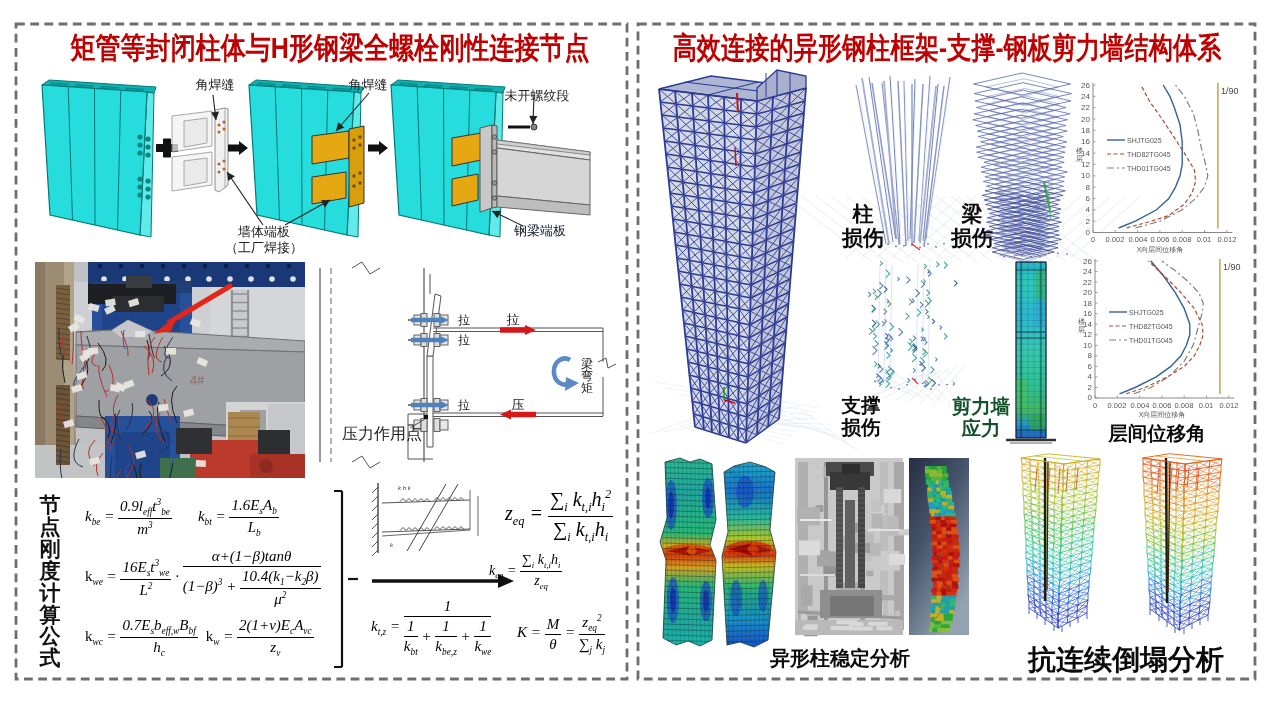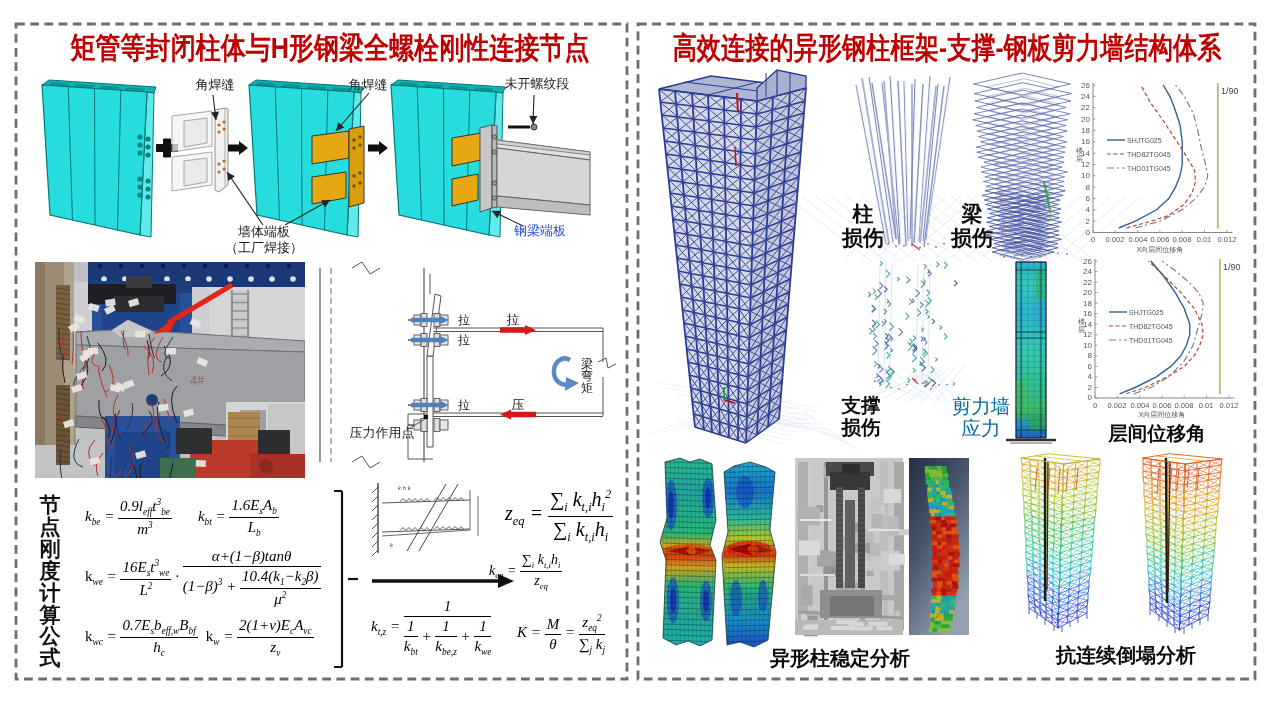--- a/index.html
+++ b/index.html
@@ -1389,43 +1389,43 @@
     <path d="M1166 458L1167 603" stroke="#241A08" stroke-width="2.4" fill="none"></path>
     <path d="M1170 462L1168 592" stroke="#3A2808" stroke-width="1.3" fill="none"></path>
     <path d="M1159 468L1157 494M1172 468L1170 487M1179 468L1177 490M1189 468L1187 488M1199 468L1197 490" stroke="#C83010" stroke-width="0.9" fill="none" opacity="0.8"></path>
     <path d="M1150 609L1150 615M1184 628L1184 634M1159 615L1159 621M1192 623L1192 629M1167 621L1167 627M1200 619L1200 625M1175 627L1175 633M1208 615L1208 621" stroke="#3355AA" stroke-width="0.9" fill="none"></path>
     <polygon points="1142.5,458.0 1169.7,453.7 1222.1,458.9 1185.2,464.0" fill="none" stroke="#E06010" stroke-width="0.9"></polygon>
   </svg>
 <div style="position:absolute;left:330px;top:28px;transform:translateX(-50%) scaleX(0.835);font-size:30px;font-weight:bold;color:#BE0000;white-space:nowrap;font-family:'Liberation Sans',sans-serif">矩管等封闭柱体与H形钢梁全螺栓刚性连接节点</div>
 <div style="position:absolute;left:947px;top:28px;transform:translateX(-50%) scaleX(0.807);font-size:30px;font-weight:bold;color:#BE0000;white-space:nowrap;font-family:'Liberation Sans',sans-serif">高效连接的异形钢柱框架-支撑-钢板剪力墙结构体系</div>
 <div style="position:absolute;left:215px;top:77px;transform:translateX(-50%);font-size:13px;color:#222;white-space:pre;text-align:center;line-height:1.25;font-family:'Liberation Serif',serif">角焊缝</div>
 <div style="position:absolute;left:368px;top:77px;transform:translateX(-50%);font-size:13px;color:#222;white-space:pre;text-align:center;line-height:1.25;font-family:'Liberation Serif',serif">角焊缝</div>
-<div style="position:absolute;left:537px;top:76px;transform:translateX(-50%);font-size:13px;color:#222;white-space:pre;text-align:center;line-height:1.25;font-family:'Liberation Serif',serif">未开螺纹段</div>
+<div style="position:absolute;left:537px;top:88px;transform:translateX(-50%);font-size:13px;color:#222;white-space:pre;text-align:center;line-height:1.25;font-family:'Liberation Serif',serif">未开螺纹段</div>
 <div style="position:absolute;left:264px;top:224px;transform:translateX(-50%);font-size:13px;color:#222;white-space:pre;text-align:center;line-height:1.25;font-family:Liberation Serif, serif">墙体端板
 （工厂焊接）</div>
-<div style="position:absolute;left:540px;top:223px;transform:translateX(-50%);font-size:13px;color:#1d4ed8;white-space:pre;text-align:center;line-height:1.25;font-family:'Liberation Serif',serif">钢梁端板</div>
+<div style="position:absolute;left:540px;top:223px;transform:translateX(-50%);font-size:13px;color:#0f172a;white-space:pre;text-align:center;line-height:1.25;font-family:'Liberation Serif',serif">钢梁端板</div>
 <div style="position:absolute;left:464px;top:313px;transform:translateX(-50%);font-size:12px;color:#222;white-space:pre;text-align:center;line-height:1.25;font-family:'Liberation Serif',serif">拉</div>
 <div style="position:absolute;left:464px;top:333px;transform:translateX(-50%);font-size:12px;color:#222;white-space:pre;text-align:center;line-height:1.25;font-family:'Liberation Serif',serif">拉</div>
 <div style="position:absolute;left:464px;top:398px;transform:translateX(-50%);font-size:12px;color:#222;white-space:pre;text-align:center;line-height:1.25;font-family:'Liberation Serif',serif">拉</div>
 <div style="position:absolute;left:513px;top:312px;transform:translateX(-50%);font-size:13px;color:#222;white-space:pre;text-align:center;line-height:1.25;font-family:'Liberation Serif',serif">拉</div>
 <div style="position:absolute;left:518px;top:397px;transform:translateX(-50%);font-size:13px;color:#222;white-space:pre;text-align:center;line-height:1.25;font-family:'Liberation Serif',serif">压</div>
-<div style="position:absolute;left:382px;top:425px;transform:translateX(-50%);font-size:13px;color:#222;white-space:pre;text-align:right;line-height:1.25;font-family:Liberation Sans, sans-serif">压力作用点</div>
+<div style="position:absolute;left:382px;top:425px;transform:translateX(-50%);font-size:16px;color:#222;white-space:pre;text-align:right;line-height:1.25;font-family:Liberation Mono, monospace">压力作用点</div>
 <div style="position:absolute;left:581px;top:356px;font-size:12px;color:#222;font-family:'Liberation Serif',serif">梁</div>
 <div style="position:absolute;left:581px;top:368px;font-size:12px;color:#222;font-family:'Liberation Serif',serif">弯</div>
 <div style="position:absolute;left:581px;top:380px;font-size:12px;color:#222;font-family:'Liberation Serif',serif">矩</div>
 <div style="position:absolute;left:38px;top:494px;font-size:21px;font-weight:bold;color:#111;line-height:21.9px;width:24px;text-align:center;font-family:'Liberation Sans',sans-serif">节<br>点<br>刚<br>度<br>计<br>算<br>公<br>式</div>
 <div style="position:absolute;left:863px;top:202px;transform:translateX(-50%);font-size:21px;font-weight:bold;color:#0a0a0a;white-space:pre;text-align:center;line-height:1.13;font-family:'Liberation Sans',sans-serif">柱
 损伤</div>
 <div style="position:absolute;left:972px;top:202px;transform:translateX(-50%);font-size:21px;font-weight:bold;color:#0a0a0a;white-space:pre;text-align:center;line-height:1.13;font-family:'Liberation Sans',sans-serif">梁
 损伤</div>
 <div style="position:absolute;left:861px;top:394px;transform:translateX(-50%);font-size:19.5px;font-weight:bold;color:#0a0a0a;white-space:pre;text-align:center;line-height:1.13;font-family:'Liberation Sans',sans-serif">支撑
 损伤</div>
-<div style="position:absolute;left:981px;top:395px;transform:translateX(-50%);font-size:19.5px;font-weight:normal;color:#0369a1;white-space:pre;text-align:center;line-height:1.13;font-family:'Liberation Sans',sans-serif">剪力墙
+<div style="position:absolute;left:981px;top:395px;transform:translateX(-50%);font-size:19.5px;font-weight:bold;color:#14532d;white-space:pre;text-align:center;line-height:1.13;font-family:'Liberation Sans',sans-serif">剪力墙
 应力</div>
 <div style="position:absolute;left:1157px;top:422px;transform:translateX(-50%);font-size:19.5px;font-weight:bold;color:#0a0a0a;white-space:pre;line-height:1.13;font-family:'Liberation Sans',sans-serif">层间位移角</div>
 <div style="position:absolute;left:840px;top:647px;transform:translateX(-50%);font-size:20px;font-weight:bold;color:#0a0a0a;white-space:pre;text-align:center;line-height:1.13;font-family:'Liberation Sans',sans-serif">异形柱稳定分析</div>
-<div style="position:absolute;left:1126px;top:644px;transform:translateX(-50%);font-size:20px;font-weight:bold;color:#0a0a0a;white-space:pre;text-align:center;line-height:1.13;font-family:'Liberation Sans',sans-serif">抗连续倒塌分析</div>
+<div style="position:absolute;left:1126px;top:644px;transform:translateX(-50%);font-size:28px;font-weight:bold;color:#0a0a0a;white-space:pre;text-align:center;line-height:1.13;font-family:'Liberation Sans',sans-serif">抗连续倒塌分析</div>
 <div class="eq" style="left:85px;top:497px;font-size:15px">k<sub>be</sub> = <span class="fr"><span class="n">0.9l<sub>eff</sub>t<sup>3</sup><sub>be</sub></span><span class="d">m<sup>3</sup></span></span><span style="display:inline-block;width:26px"></span>k<sub>bt</sub> = <span class="fr"><span class="n">1.6E<sub>s</sub>A<sub>b</sub></span><span class="d">L<sub>b</sub></span></span></div>
 <div class="eq" style="left:85px;top:548px;font-size:15px"><span class="rm">k</span><sub>we</sub> = <span class="fr"><span class="n">16E<sub>s</sub>t<sup>3</sup><sub>we</sub></span><span class="d">L<sup>2</sup></span></span> · <span class="fr"><span class="n"><i>α</i>+(1−<i>β</i>)tan<i>θ</i></span><span class="d">(1−<i>β</i>)<sup>3</sup> + <span class="fr"><span class="n">10.4(k<sub>1</sub>−k<sub>2</sub><i>β</i>)</span><span class="d"><i>μ</i><sup>2</sup></span></span></span></span></div>
 <div class="eq" style="left:85px;top:617px;font-size:15px"><span class="rm">k</span><sub>wc</sub> = <span class="fr"><span class="n">0.7E<sub>s</sub>b<sub>eff,w</sub>B<sub>bf</sub></span><span class="d">h<sub>c</sub></span></span><span style="display:inline-block;width:8px"></span><span class="rm">k</span><sub>w</sub> = <span class="fr"><span class="n">2(1+<i>ν</i>)E<sub>c</sub>A<sub>vc</sub></span><span class="d">z<sub>v</sub></span></span></div>
 <div class="eq" style="left:505px;top:487px;font-size:20px">z<sub>eq</sub> = <span class="fr"><span class="n">∑<sub>i</sub> k<sub>t,i</sub>h<sub>i</sub><sup>2</sup></span><span class="d">∑<sub>i</sub> k<sub>t,i</sub>h<sub>i</sub></span></span></div>
 <div class="eq" style="left:489px;top:552px;font-size:14px">k<sub>eq</sub> = <span class="fr"><span class="n">∑<sub>i</sub> k<sub>t,i</sub>h<sub>i</sub></span><span class="d">z<sub>eq</sub></span></span></div>
 <div class="eq" style="left:371px;top:598px;font-size:15px">k<sub>t,z</sub> = <span class="fr"><span class="n">1</span><span class="d"><span class="fr"><span class="n">1</span><span class="d">k<sub>bt</sub></span></span> + <span class="fr"><span class="n">1</span><span class="d">k<sub>be,z</sub></span></span> + <span class="fr"><span class="n">1</span><span class="d">k<sub>we</sub></span></span></span></span></div>
 <div class="eq" style="left:517px;top:613px;font-size:15px">K = <span class="fr"><span class="n">M</span><span class="d"><i>θ</i></span></span> = <span class="fr"><span class="n">z<sub>eq</sub><sup>2</sup></span><span class="d">∑<sub>j</sub> k<sub>j</sub></span></span></div>
 </body></html>

